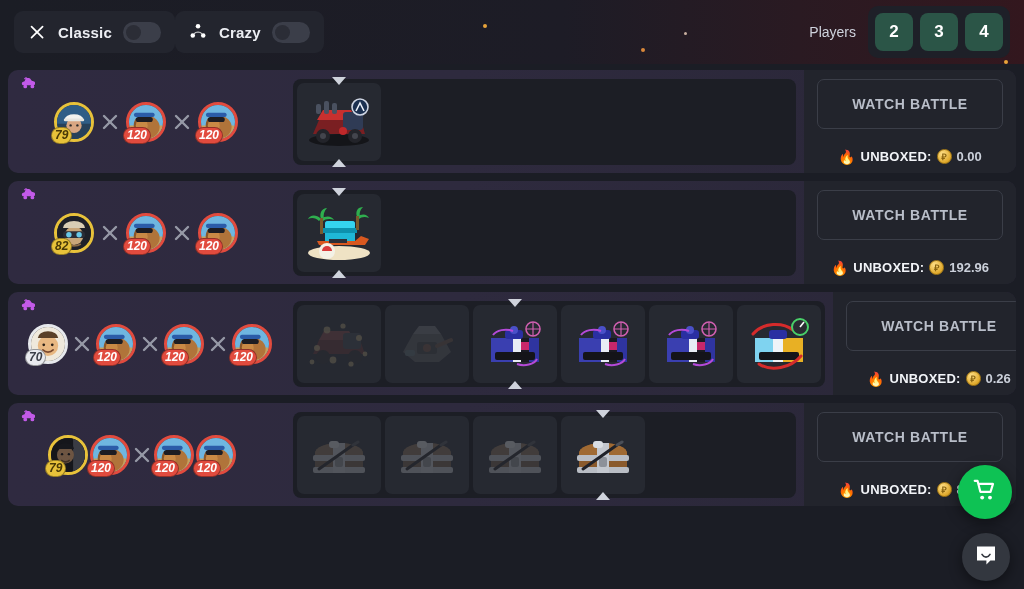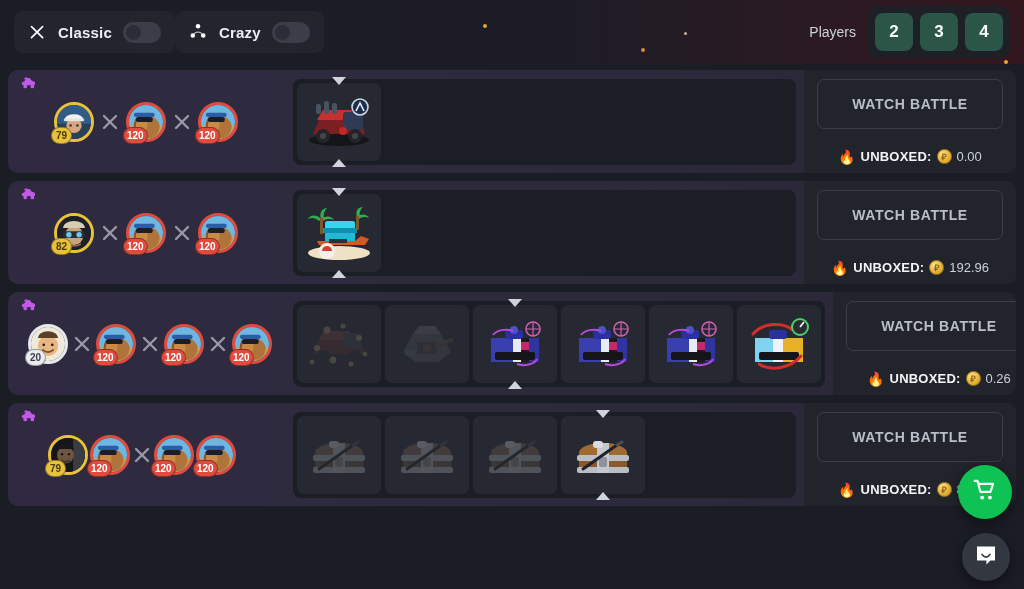--- a/index.html
+++ b/index.html
@@ -113,23 +113,24 @@
   .avatar.red .ring { border-color: #e14b3e; }
   .avatar.silver .ring { border-color: #e6e8ec; }
 
   .face { position: absolute; inset: 0; }
 
   .lvl {
     position: absolute; left: -3px; bottom: -2px;
     min-width: 21px; height: 17px; padding: 0 3px;
     border-radius: 9px;
     background: #e8c23a; color: #4a3a07;
-    font-size: 10px; font-weight: bold;
+    font-size: 12px; font-weight: bold;
     display: flex; align-items: center; justify-content: center;
     border: 1px solid rgba(0,0,0,.35);
+    font-style: italic;
   }
   .avatar.red .lvl { background: #e14b3e; color: #fff; }
   .avatar.silver .lvl { background: #e9ebef; color: #3b3f48; }
 
   .swords { width: 20px; height: 20px; flex: none; opacity: .75; }
 
   
   .cases-strip {
     flex: 1;
     height: 86px;
@@ -188,21 +189,21 @@
   }
   .unboxed .flame { font-size: 14px; }
   .unboxed .ulabel { color: #f2f4f8; font-weight: bold; letter-spacing: .2px; }
   .coin {
     width: 15px; height: 15px; border-radius: 50%;
     background: radial-gradient(circle at 35% 30%, #ffe089, #e0a92b 70%, #b9851c 100%);
     border: 1px solid #a97d18;
     display: flex; align-items: center; justify-content: center;
     font-size: 9px; color: #8a6410; font-weight: bold;
   }
-  .unboxed .uval { color: #cbd0da; font-weight: normal; }
+  .unboxed .uval { color: #cbd0da; font-weight: bold; }
 
   
   .fab-cart {
     position: absolute; right: 12px; bottom: 70px;
     width: 54px; height: 54px; border-radius: 50%;
     background: #0ec254;
     display: flex; align-items: center; justify-content: center;
     box-shadow: 0 4px 14px rgba(0,0,0,.45);
     z-index: 20;
   }
@@ -484,21 +485,21 @@
           <div class="ring">
         <div class="face"><svg viewBox="0 0 40 40">
                 <rect width="40" height="40" fill="#efe9dc"></rect>
       <circle cx="20" cy="22" r="12" fill="#e8b882"></circle>
       <path d="M8 13a12 8 0 0 1 24 0z" fill="#5a4028"></path>
       <circle cx="15" cy="21" r="1.6" fill="#2a2018"></circle>
                 <circle cx="25" cy="21" r="1.6" fill="#2a2018"></circle>
       <path d="M14 27c3.5 3.5 8.5 3.5 12 0" stroke="#7a4a30" stroke-width="2" fill="none" stroke-linecap="round"></path>
               </svg></div>
       </div>
-      <div class="lvl">20</div>
+      <div class="lvl">70</div>
         </div>
         <span class="swords"><svg viewBox="0 0 20 20" width="20" height="20">
   <g stroke="#b9bec9" stroke-width="2.4" stroke-linecap="round">
     <line x1="4" y1="4" x2="16" y2="16"></line>
               <line x1="16" y1="4" x2="4" y2="16"></line>
   </g>
           </svg></span>
         <div class="avatar red">
           <div class="ring">
         <div class="face"><svg viewBox="0 0 40 40">

